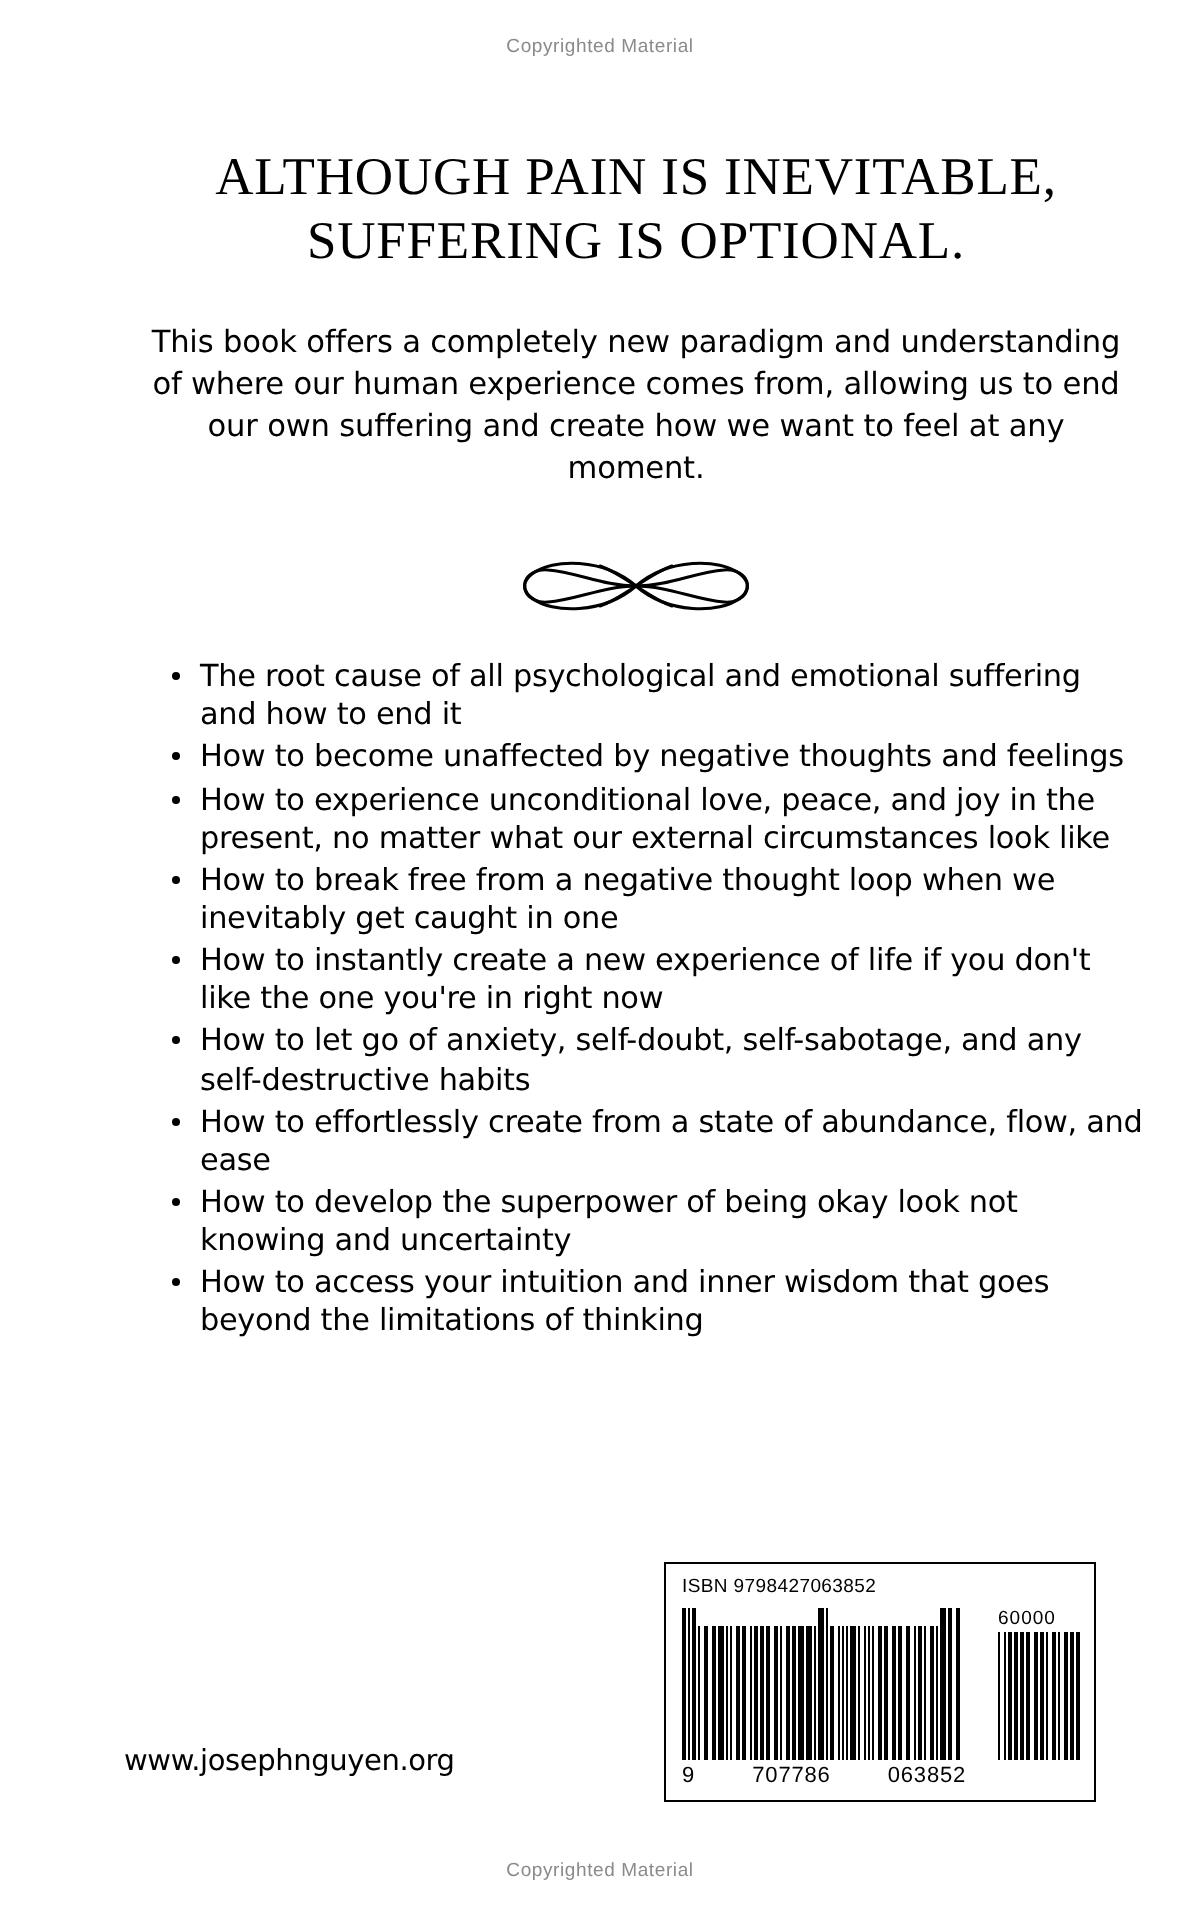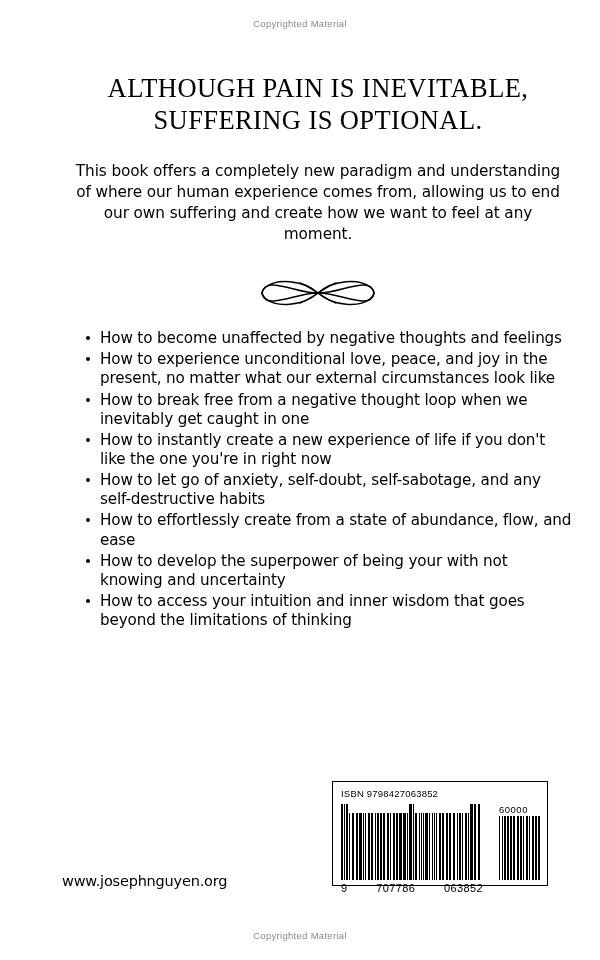--- a/index.html
+++ b/index.html
@@ -109,21 +109,21 @@
   }
   .author-name { letter-spacing: -0.1px; }
   .author-site { letter-spacing: -0.2px; }
 
   
   .barcode-box {
     position: absolute;
     left: 332px;
     top: 781px;
     width: 216px;
-    height: 105px;
+    height: 120px;
     background: #ffffff;
     border: 1px solid #000000;
     box-sizing: border-box;
     text-align: center;
   }
   .isbn-text {
     position: absolute;
     left: 8px;
     top: 6px;
     font-size: 9.5px;
@@ -194,27 +194,28 @@
           <path d="M80 22 C 96 8, 122 8, 132 16 C 140 22, 134 31, 124 30 C 110 29, 96 22, 80 22"></path>
           <path d="M80 22 C 96 36, 122 36, 132 28 C 140 22, 134 13, 124 14 C 110 15, 96 22, 80 22"></path>
           <path d="M62 12 C 74 16, 86 28, 98 32"></path>
           <path d="M62 32 C 74 28, 86 16, 98 12"></path>
         </g>
       </svg>
     </div>
 
 
     <ul class="bullets">
+      <li>The root cause of all psychological and emotional suffering and how to end it</li>
       <li>How to become unaffected by negative thoughts and feelings</li>
       <li>How to experience unconditional love, peace, and joy in the present, no matter what our external circumstances look like</li>
       <li>How to break free from a negative thought loop when we inevitably get caught in one</li>
       <li>How to instantly create a new experience of life if you don't like the one you're in right now</li>
       <li>How to let go of anxiety, self-doubt, self-sabotage, and any self-destructive habits</li>
       <li>How to effortlessly create from a state of abundance, flow, and ease</li>
-      <li>How to develop the superpower of being your with not knowing and uncertainty</li>
+      <li>How to develop the superpower of being okay look not knowing and uncertainty</li>
       <li>How to access your intuition and inner wisdom that goes beyond the limitations of thinking</li>
     </ul>
   </div>
 
   <div class="author-block">
     <div class="author-site">www.josephnguyen.org</div>
   </div>
 
   <div class="barcode-box">
     <div class="isbn-text">ISBN 9798427063852</div>

